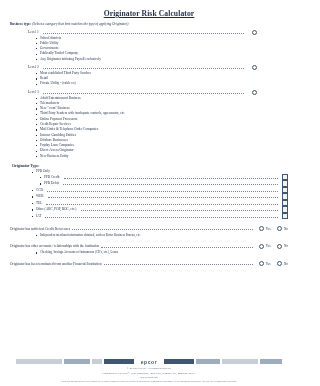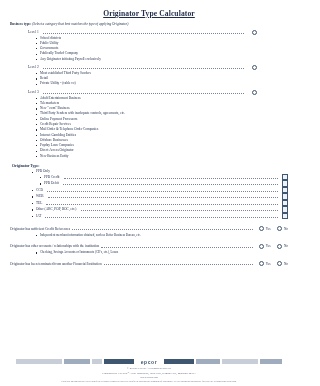--- a/index.html
+++ b/index.html
@@ -213,21 +213,21 @@
     color: #6b7489;
     line-height: 1.3;
     padding: 1px 6px 0 6px;
   }
 </style>
 </head>
 <body>
 
 <div class="page">
 
-  <div class="doc-title">Originator Type Calculator</div>
+  <div class="doc-title">Originator Risk Calculator</div>
 
   <div class="intro">
     <b>Business type:</b>
     <i>(Select a category that best matches the type of applying Originator)</i>
   </div>
 
   <div class="level-row">
     <span class="level-label">Level 1</span>
     <span class="leader"></span>
     <span class="lvl-radio-wrap">

